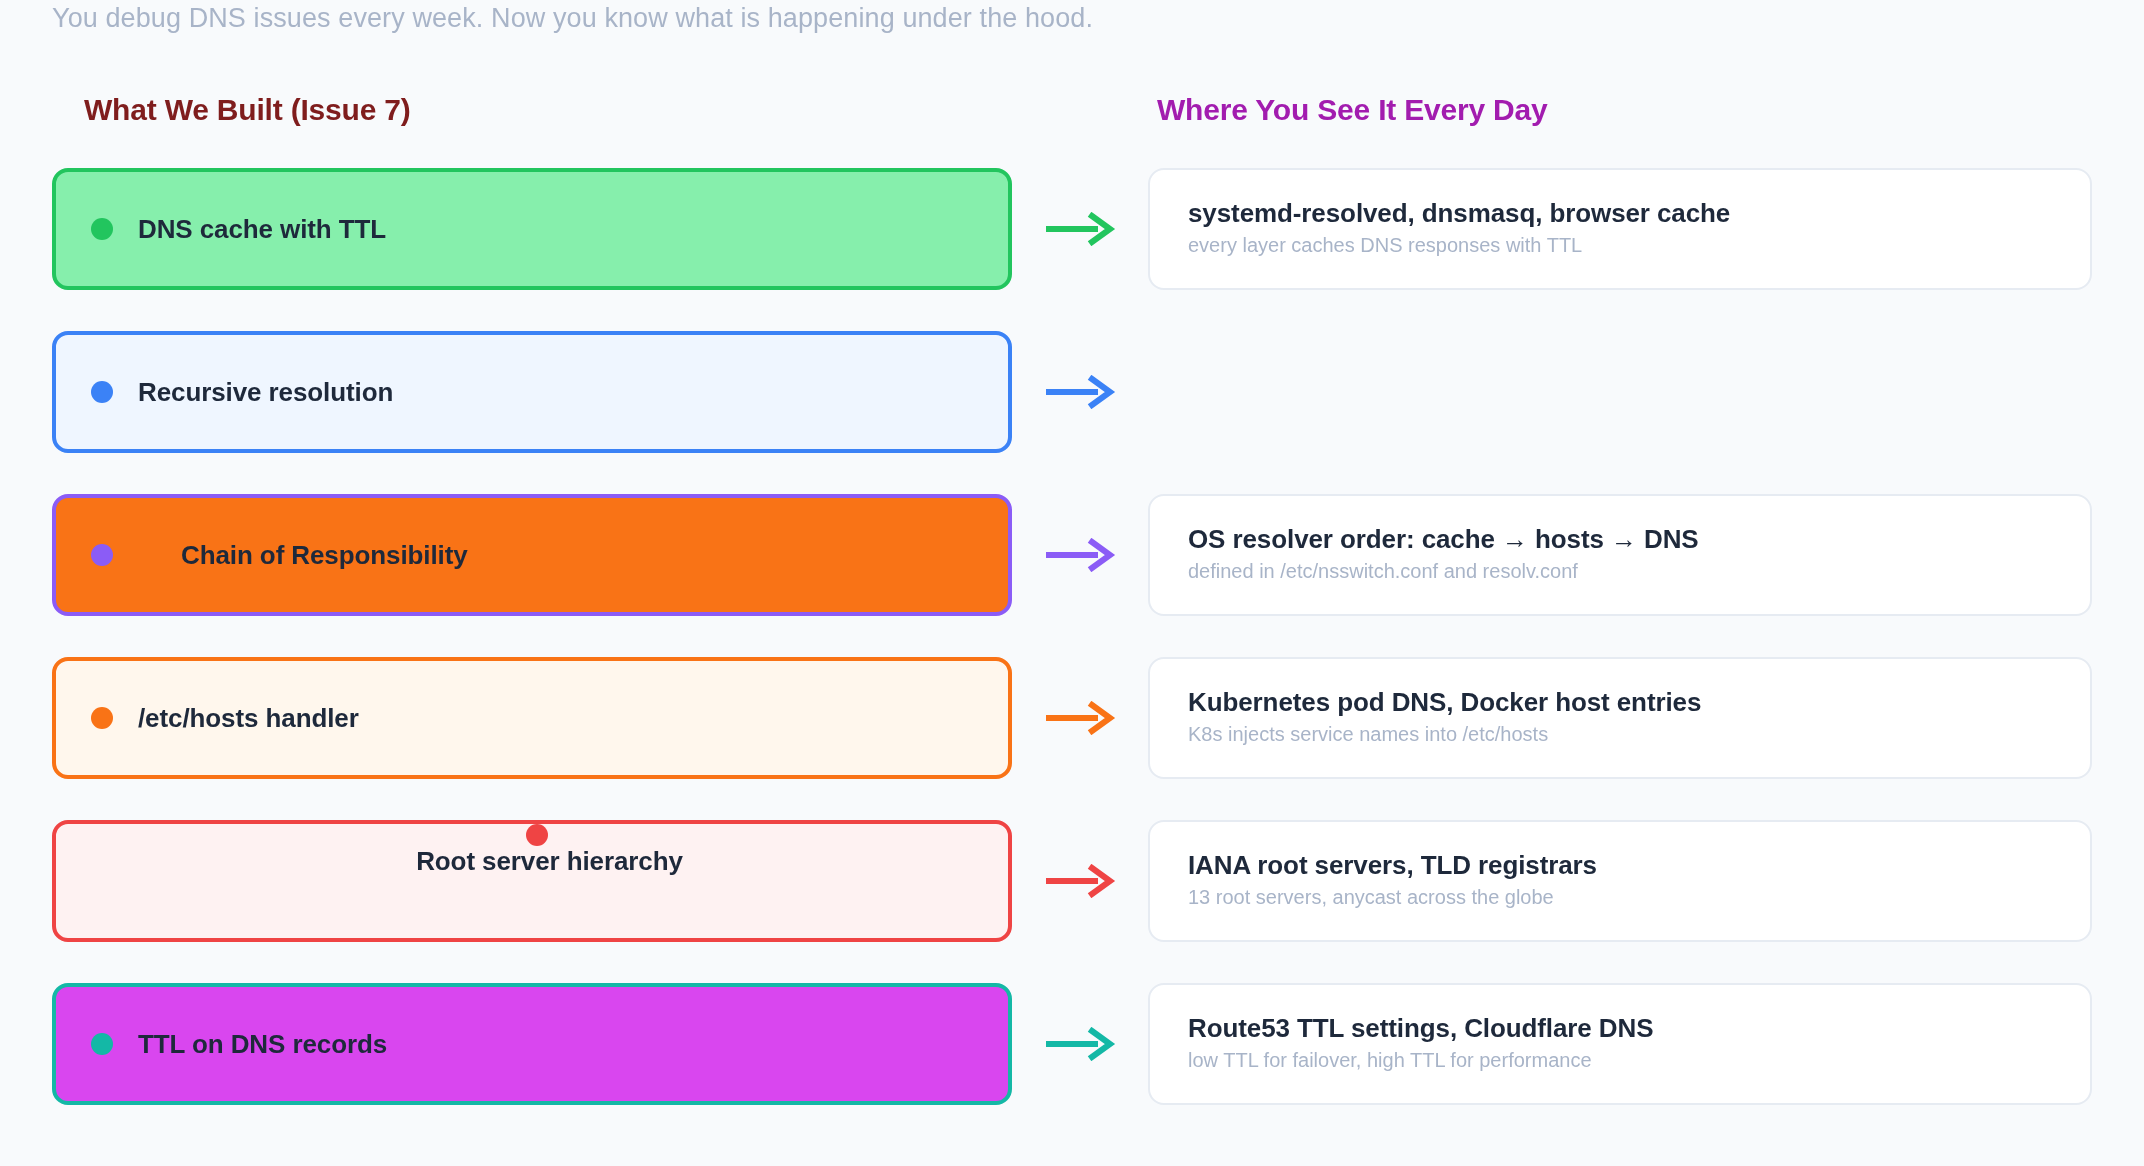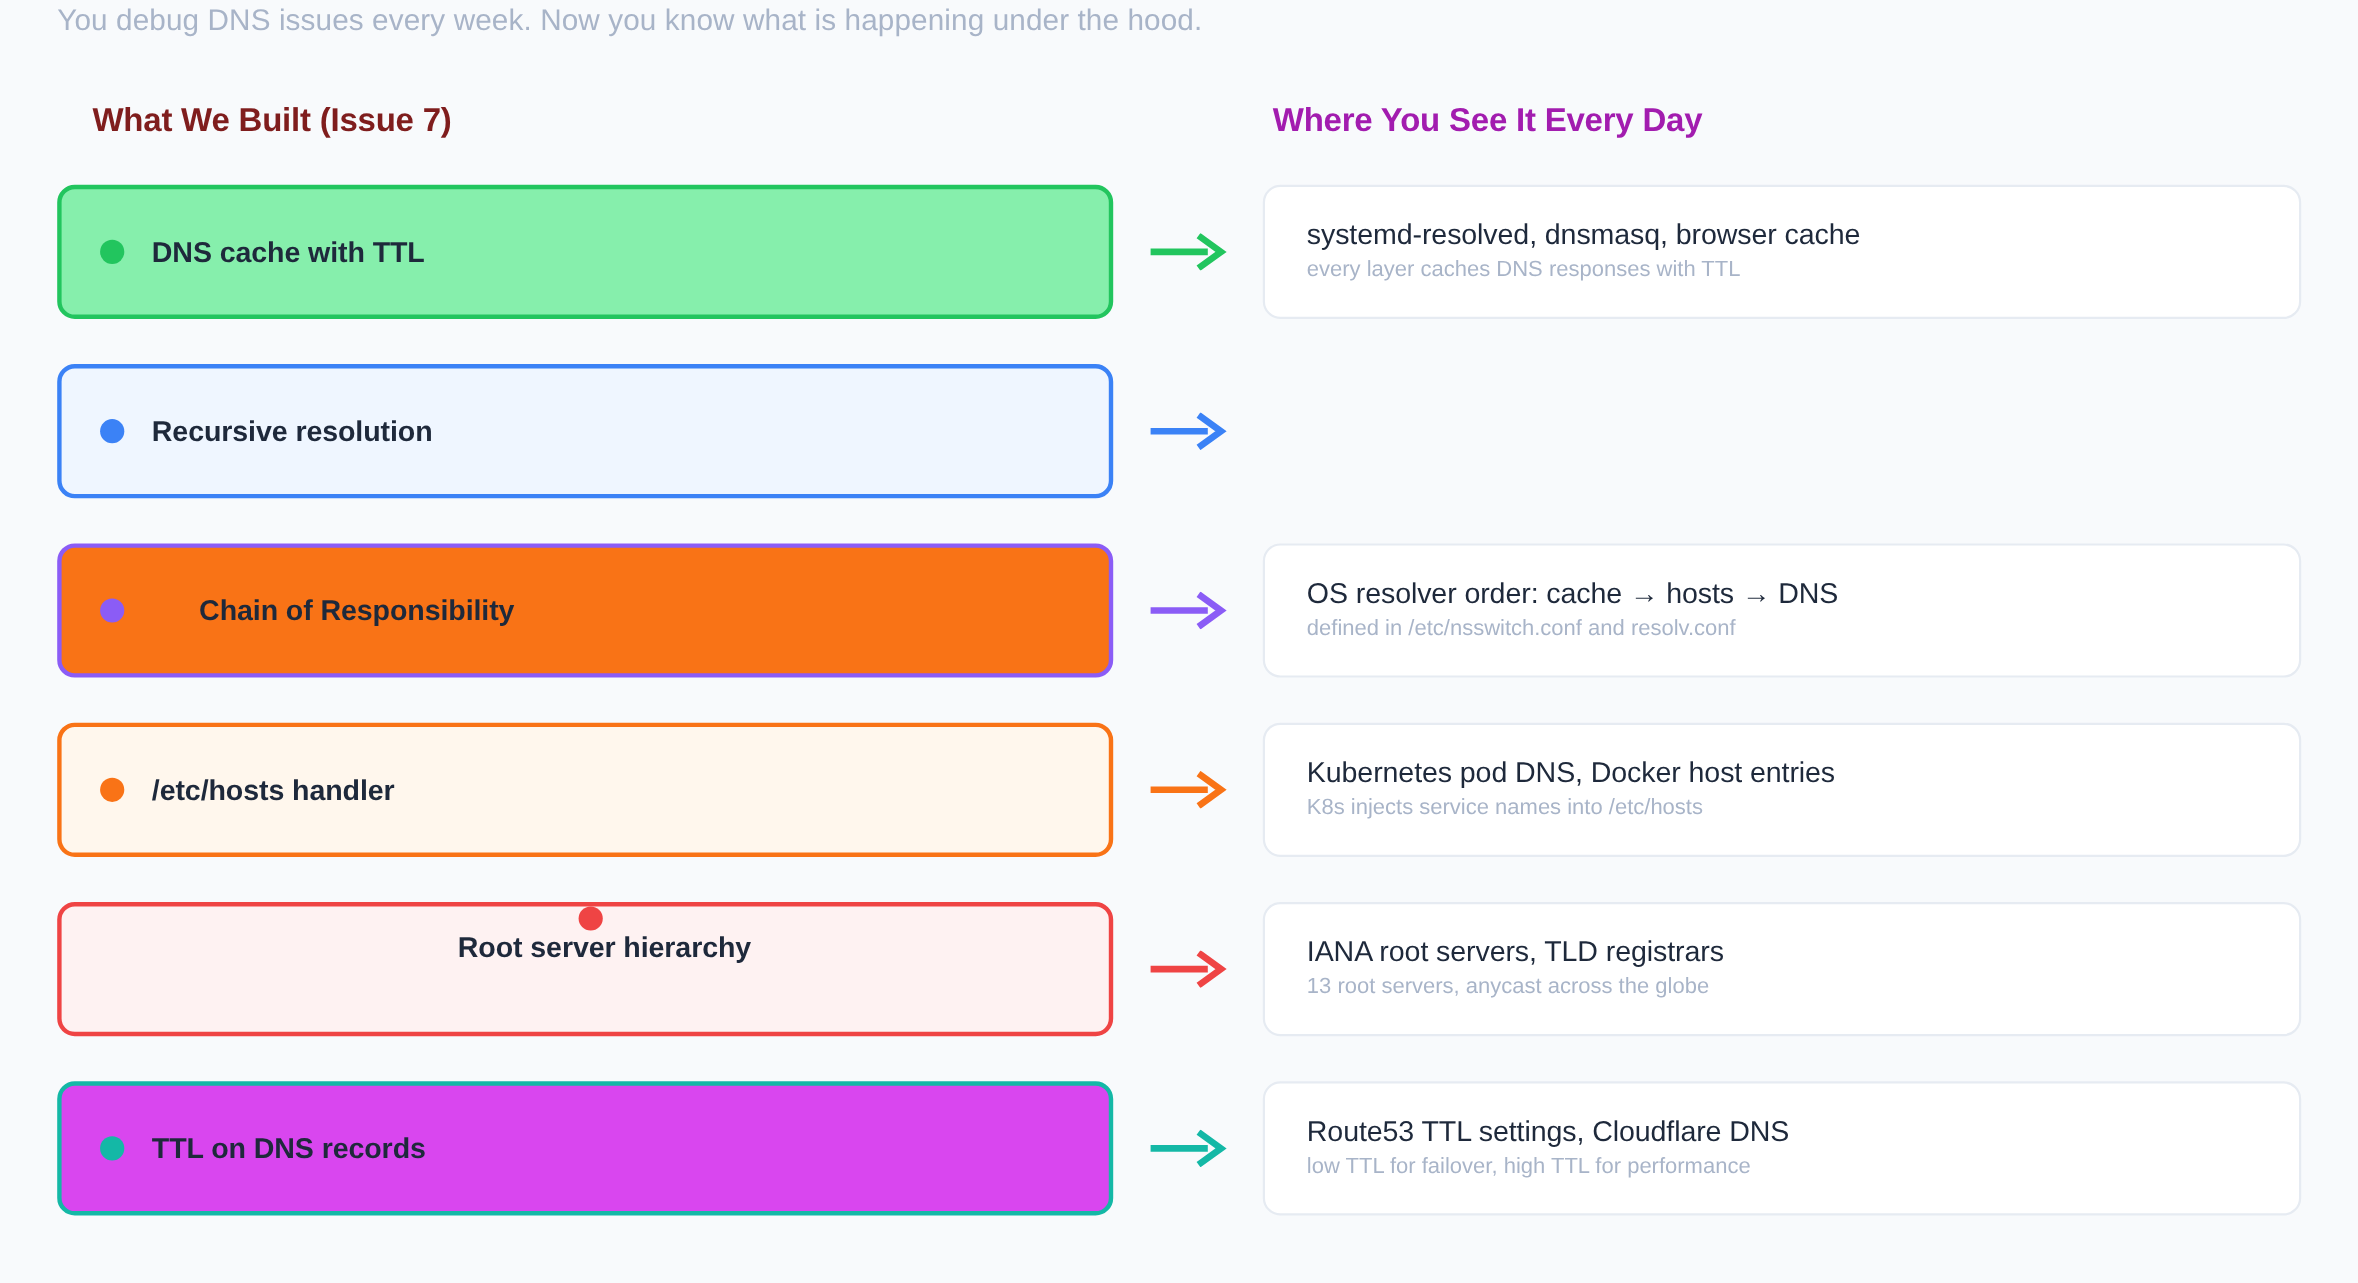--- a/index.html
+++ b/index.html
@@ -104,21 +104,21 @@
   .card {
     flex: 1 1 auto;
     box-sizing: border-box;
     background: #ffffff;
     border: 2px solid #e6ebf2;
     border-radius: 16px;
     padding: 26px 38px 0 38px;
   }
   .card-title {
     font-size: 26px;
-    font-weight: 400;
+    font-weight: 700;
     color: #1e293b;
     letter-spacing: -0.1px;
     line-height: 34px;
     white-space: nowrap;
   }
   .card-sub {
     font-size: 20px;
     font-weight: 400;
     color: #a8b4c8;
     line-height: 30px;

